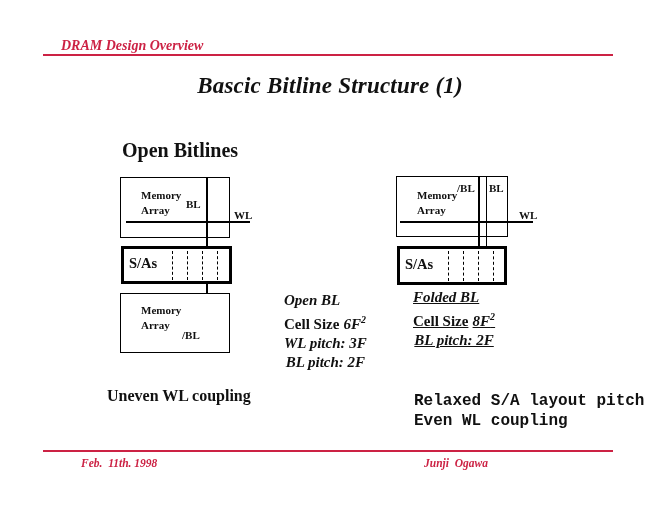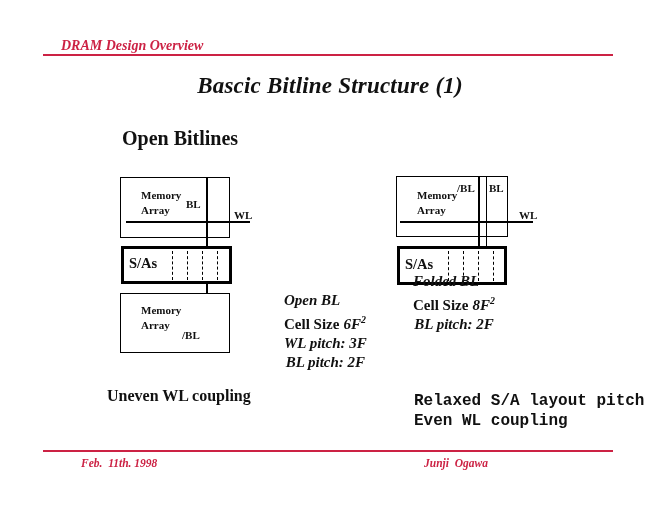--- a/index.html
+++ b/index.html
@@ -54,21 +54,21 @@
 </head>
 <body>
 
 <div class="slide">
 
   <span class="abs accent-text header-title">DRAM Design Overview</span>
   <div class="rule" style="left:43px; top:54px; width:570px;"></div>
 
   <div class="abs slide-title">Bascic Bitline Structure (1)</div>
 
-  <div class="abs section-heading" style="left:122px; top:127px;">Open Bitlines</div>
+  <div class="abs section-heading" style="left:122px; top:139px;">Open Bitlines</div>
 
   <div class="box" style="left:120px; top:177px; width:110px; height:61px;"></div>
   <div class="diagram-label array-label" style="left:141px; top:188px;">Memory Array</div>
   <div class="diagram-label" style="left:186px; top:197px;">BL</div>
 
   <div class="vline" style="left:206px; top:177px; height:174px;"></div>
   <div class="hline" style="left:126px; top:221px; width:124px;"></div>
   <div class="diagram-label" style="left:234px; top:208px;">WL</div>
 
   <div class="sa-box" style="left:121px; top:246px; width:111px; height:38px;"></div>
@@ -103,21 +103,21 @@
   <div class="hline" style="left:400px; top:221px; width:133px;"></div>
   <div class="diagram-label" style="left:519px; top:208px;">WL</div>
 
   <div class="sa-box" style="left:397px; top:246px; width:110px; height:39px;"></div>
   <div class="sa-label" style="left:405px; top:256px;">S/As</div>
   <div class="dash" style="left:448px; top:251px; height:30px;"></div>
   <div class="dash" style="left:463px; top:251px; height:30px;"></div>
   <div class="dash" style="left:478px; top:251px; height:30px;"></div>
   <div class="dash" style="left:493px; top:251px; height:30px;"></div>
 
-  <div class="spec-block" style="left:413px; top:272px;">
+  <div class="spec-block" style="left:413px; top:288px;text-decoration:underline;">
     <div class="spec-title">Folded BL</div>
     <div><span class="cs-label">Cell Size</span><span class="it">8F</span><sup>2</sup></div>
     <div class="it">BL pitch: 2F</div>
   </div>
 
   <div class="note-block" style="left:414px; top:392px;font-family:Liberation Mono, monospace;">
     <div>Relaxed S/A layout pitch</div>
     <div>Even WL coupling</div>
   </div>
 

